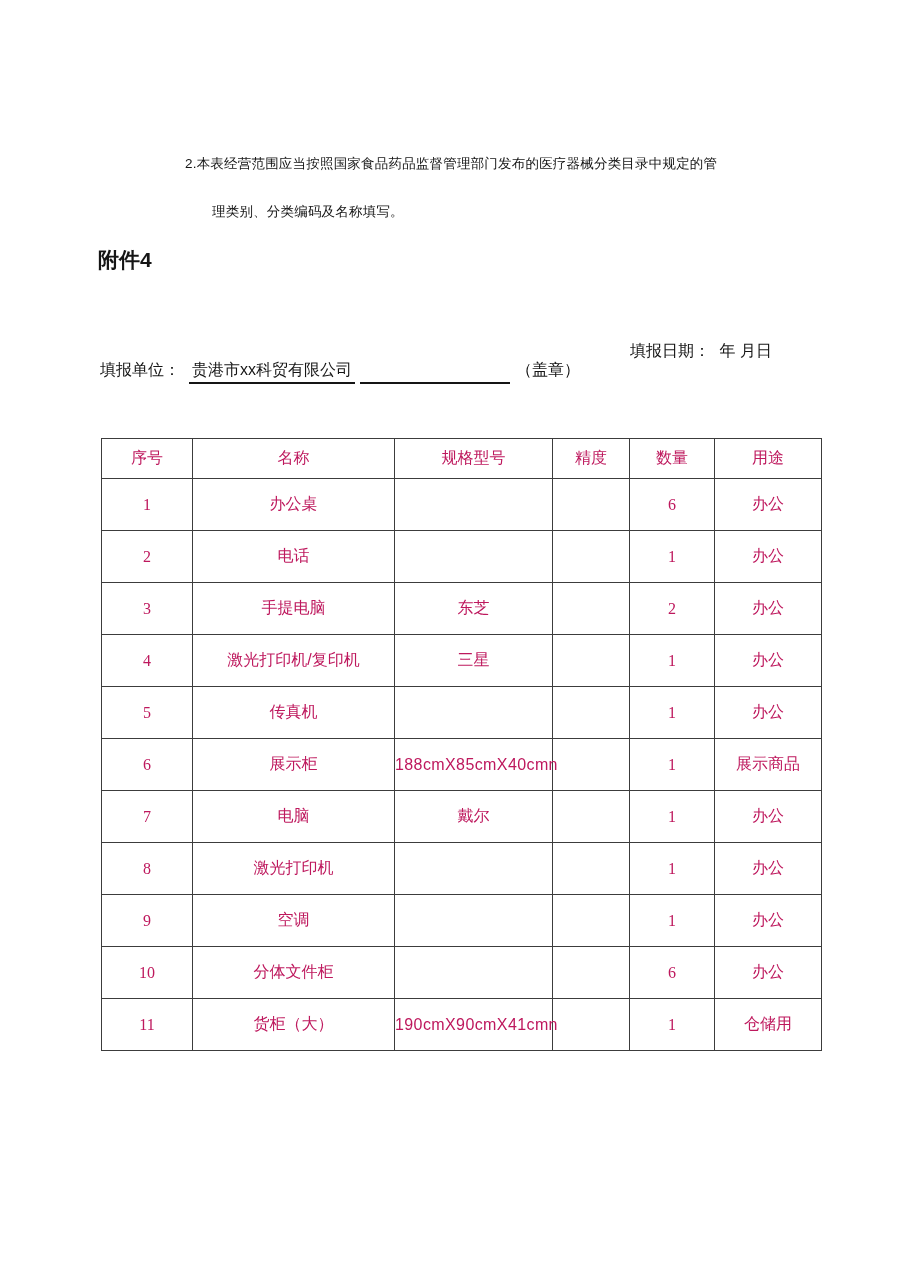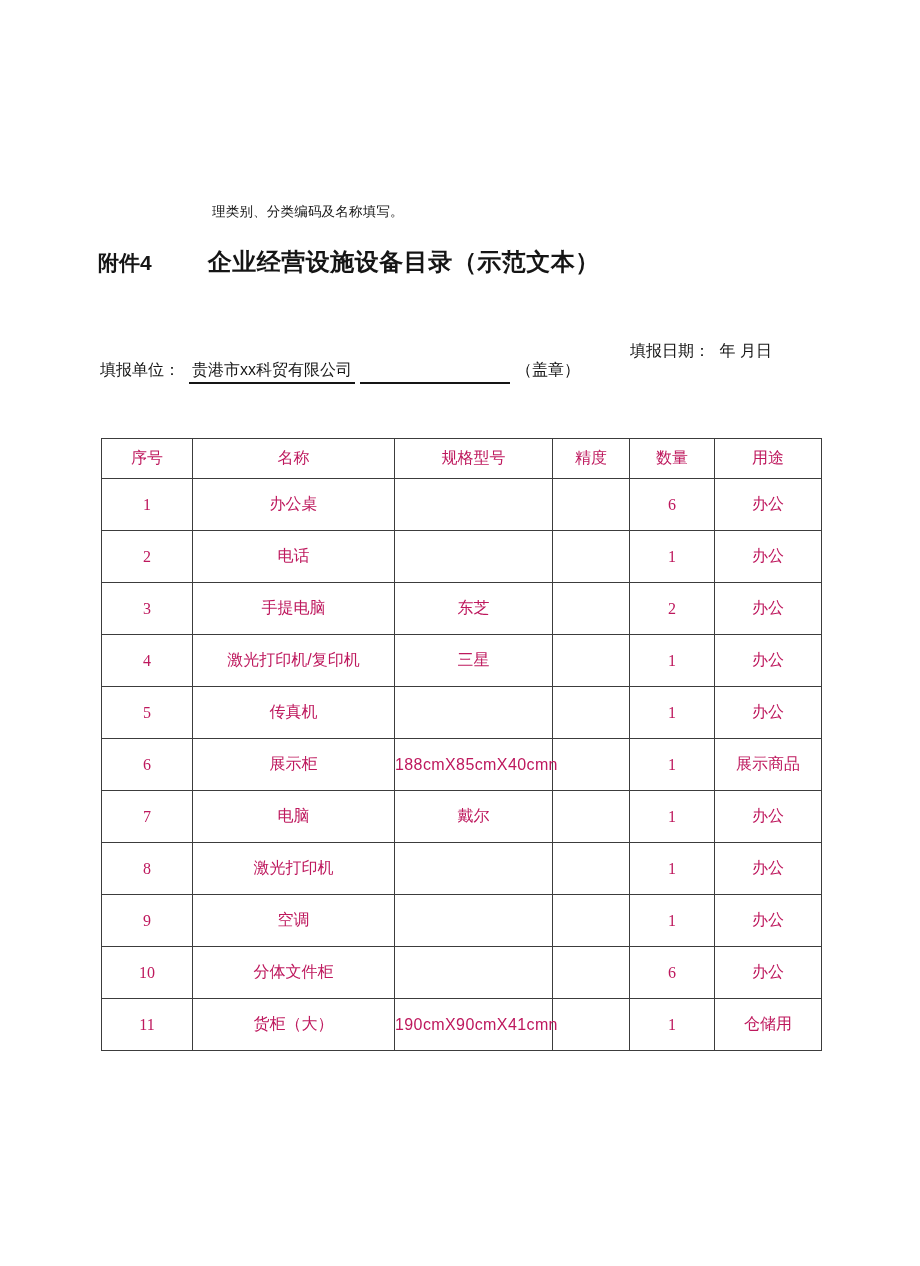--- a/index.html
+++ b/index.html
@@ -45,25 +45,25 @@
   .col-spec{text-align:left;padding-left:25px;}
   .spec-dim{padding-left:9px;white-space:nowrap;letter-spacing:0.4px;}
   .spec-center{text-align:center;padding-left:0;}
   .use-raise{padding-bottom:12px;} 
 </style>
 </head>
 <body>
 
 <div class="page">
 
+  <div class="note note1">2.本表经营范围应当按照国家食品药品监督管理部门发布的医疗器械分类目录中规定的管</div>
   <div class="note note2">理类别、分类编码及名称填写。</div>
 
   <div class="title-row">
     <span class="attach">附件4</span>
-    <span class="doc-title">企业经营设施设备目录（示范文本）</span>
   </div>
 
   <div class="form-row">
     <div class="form-left">
       <span>填报单位：</span>
       <span class="unit-value">贵港市xx科贸有限公司</span>
       <span class="blank-line"></span>
       <span class="seal">（盖章）</span>
     </div>
     <div class="form-right">

